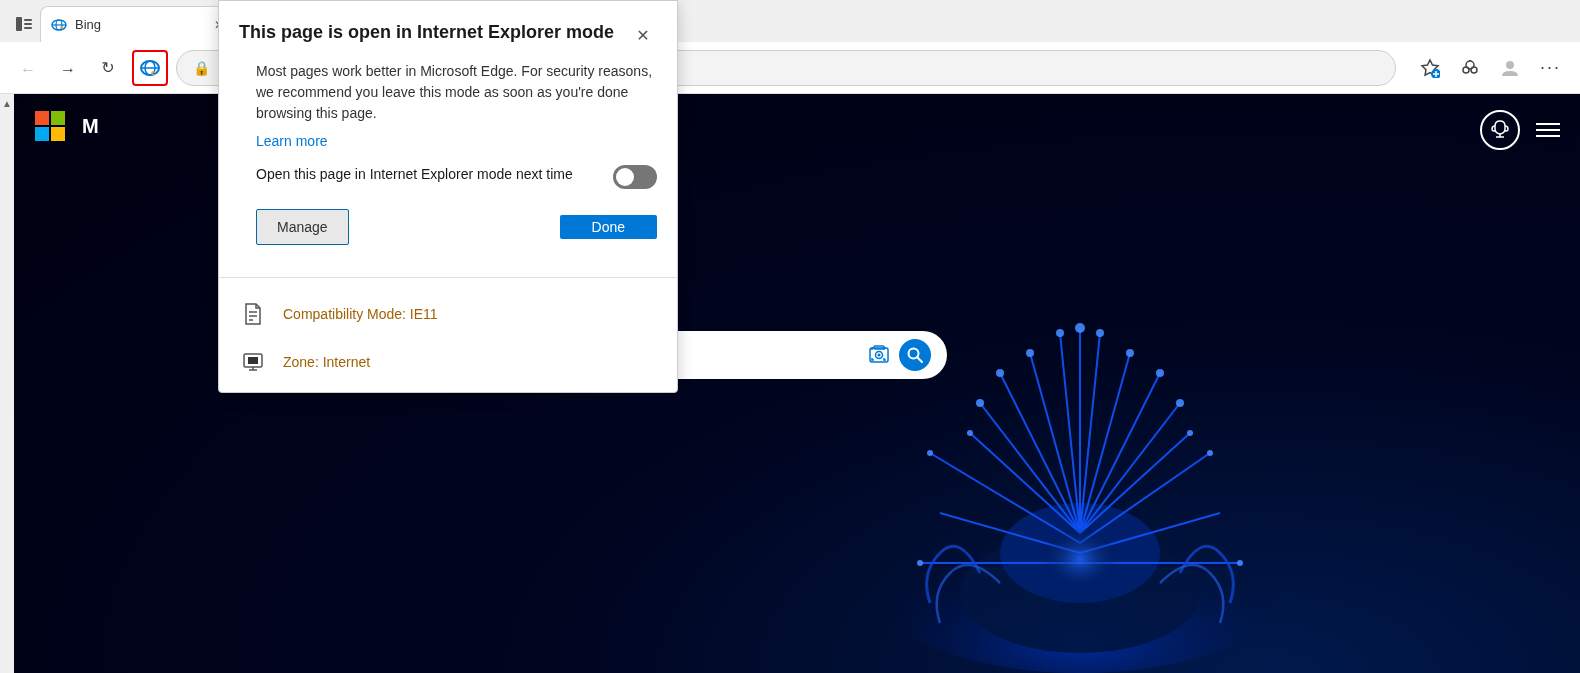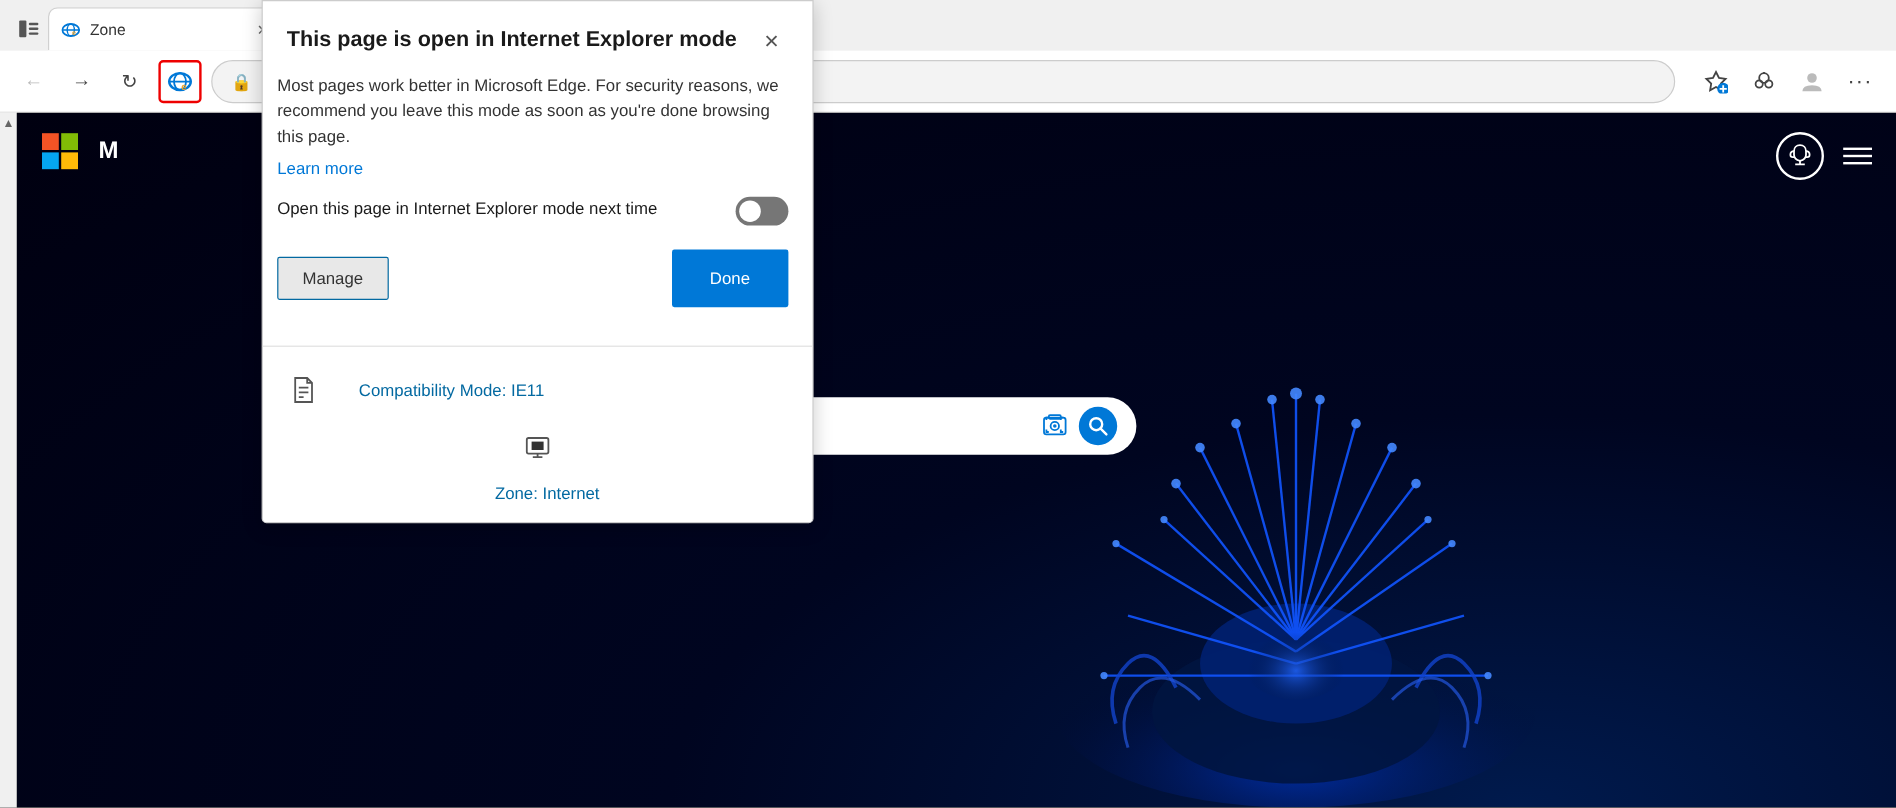--- a/index.html
+++ b/index.html
@@ -358,21 +358,21 @@
       align-items: center;
       justify-content: center;
       cursor: pointer;
       font-size: 16px;
       color: #555;
       border-radius: 4px;
       flex-shrink: 0;
     }
 
     .popup-body {
-      padding: 0 20px 16px 12px;
+      padding: 0 20px 16px 37px;
     }
 
     .popup-desc {
       font-size: 14px;
       color: #333;
       line-height: 1.5;
       margin-bottom: 8px;
     }
 
     .popup-link {
@@ -431,21 +431,21 @@
       background: #e8e8e8;
       border: 1px solid #0369a1;
       border-radius: 2px;
       font-size: 14px;
       font-weight: 500;
       cursor: pointer;
       color: #333;
     }
 
     .btn-done {
-      height: 48px;
+      height: 24px;
       padding: 0 32px;
       background: #0078d7;
       border: none;
       border-radius: 2px;
       font-size: 14px;
       font-weight: 500;
       cursor: pointer;
       color: white;
     }
 
@@ -467,23 +467,22 @@
       height: 28px;
       display: flex;
       align-items: center;
       justify-content: center;
       flex-shrink: 0;
       color: #444;
     }
 
     .popup-info-text {
       font-size: 14px;
-      color: #0369a1;
+      color: #a16207;
       font-weight: 500;
-      margin-left: 16px;
     }
 
   </style>
 </head>
 <body>
 
 <div style="position:relative; height:0;">
   <div class="window-controls">
     <button class="win-btn">—</button>
     <button class="win-btn">❐</button>
@@ -502,21 +501,21 @@
   </div>
   <div class="tab">
     <span class="tab-favicon">
       <svg width="16" height="16" viewBox="0 0 16 16">
         <ellipse cx="8" cy="8" rx="7" ry="5" fill="none" stroke="#0078d7" stroke-width="1.5"></ellipse>
         <ellipse cx="8" cy="8" rx="3" ry="5" fill="none" stroke="#0078d7" stroke-width="1.2"></ellipse>
         <line x1="1" y1="8" x2="15" y2="8" stroke="#0078d7" stroke-width="1.2"></line>
         <text x="9" y="12" font-size="6" fill="#f5a623" font-family="Arial" font-weight="bold">e</text>
       </svg>
     </span>
-    <span class="tab-title">Zone</span>
+    <span class="tab-title">Bing</span>
     <span class="tab-close">✕</span>
   </div>
   <div class="tab-new">+</div>
 </div>
 
 <div class="address-bar-area">
   <button class="nav-btn disabled">←</button>
   <button class="nav-btn">→</button>
   <button class="nav-btn">↻</button>
 
@@ -730,21 +729,21 @@
         <path d="M13 2 L13 6 L17 6" fill="none" stroke="#555" stroke-width="1.5"></path>
         <line x1="6" y1="10" x2="14" y2="10" stroke="#555" stroke-width="1.5"></line>
         <line x1="6" y1="14" x2="14" y2="14" stroke="#555" stroke-width="1.5"></line>
         <line x1="6" y1="18" x2="10" y2="18" stroke="#555" stroke-width="1.5"></line>
       </svg>
     </div>
     <span class="popup-info-text">Compatibility Mode: IE11</span>
   </div>
 
 
-  <div class="popup-info-row" style="padding-bottom:16px;flex-direction:column;">
+  <div class="popup-info-row" style="padding-bottom:16px;">
     <div class="popup-info-icon">
       <svg width="22" height="22" viewBox="0 0 22 22">
 
         <rect x="2" y="3" width="18" height="13" rx="1.5" fill="none" stroke="#555" stroke-width="1.5"></rect>
         <rect x="6" y="6" width="10" height="7" fill="#333"></rect>
         <line x1="11" y1="16" x2="11" y2="19" stroke="#555" stroke-width="1.5"></line>
         <line x1="7" y1="19" x2="15" y2="19" stroke="#555" stroke-width="1.5"></line>
       </svg>
     </div>
     <span class="popup-info-text">Zone: Internet</span>

